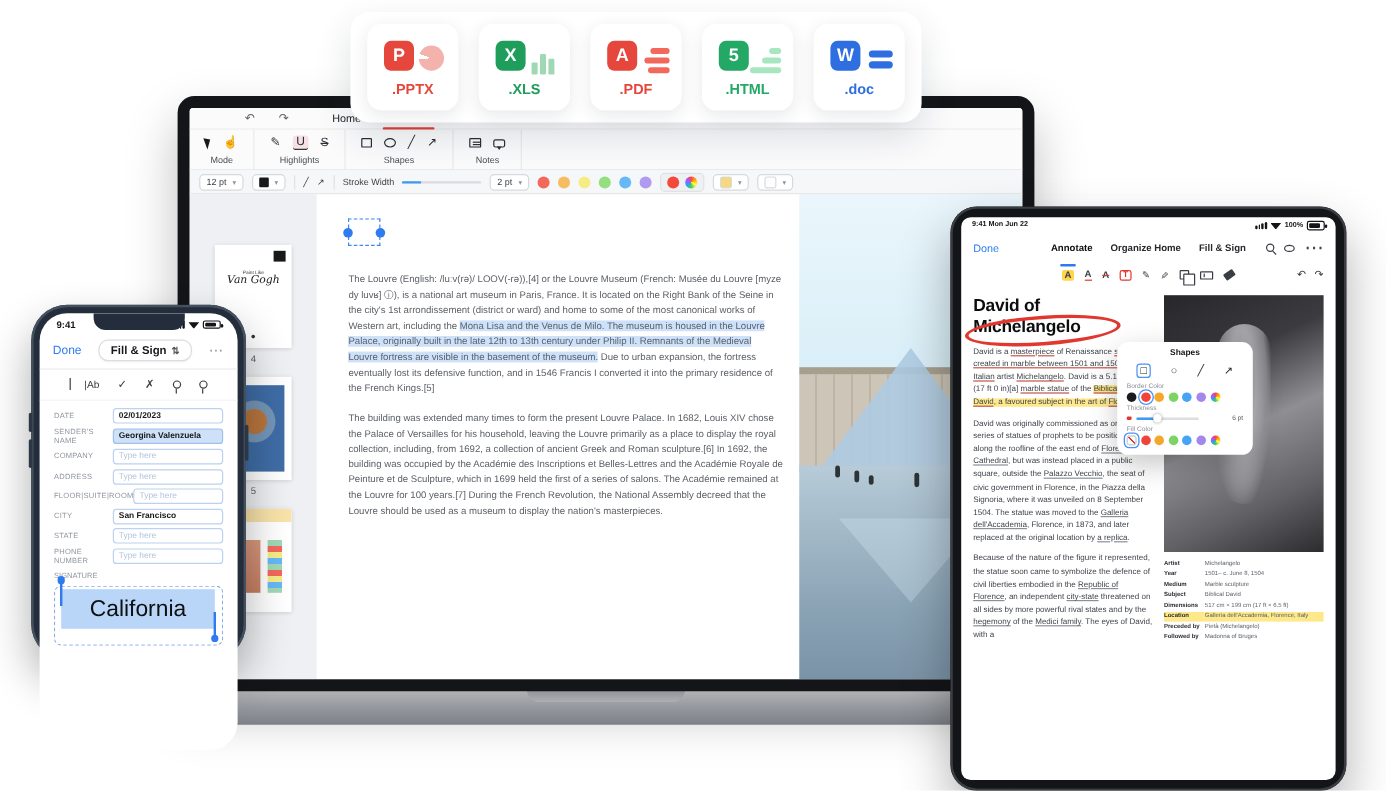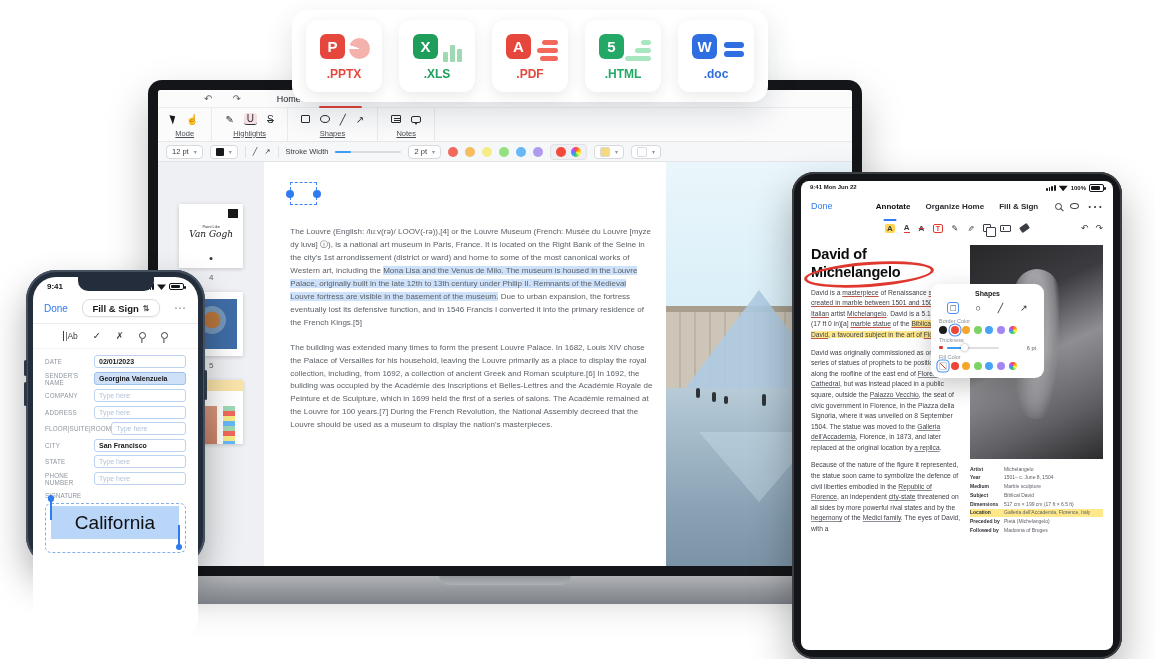--- a/index.html
+++ b/index.html
@@ -38,21 +38,21 @@
     background:#fbfbfc;font-size:9px;color:#202124;}
   .tr-ic{font-size:10px;color:#5f6368;}
   .tab{position:relative;}
   .tab.red{color:#e2403a;font-weight:700;}
   .tab.red::after{content:"";position:absolute;left:-2px;right:-2px;bottom:-4px;height:2px;background:#e2403a;border-radius:2px;}
 
   .tb1{height:35px;background:#fbfbfc;border-top:1px solid #ededef;border-bottom:1px solid #e6e7e9;display:flex;}
   .tgroup{display:flex;flex-direction:column;align-items:center;justify-content:center;
     padding:0 13px;border-right:1px solid #e9eaec;}
   .ticons{display:flex;align-items:center;gap:10px;height:15px;font-size:10px;color:#2a2d33;}
-  .tlabel{font-size:7.5px;color:#4a4e55;margin-top:2px;text-decoration:underline;}
+  .tlabel{font-size:7.5px;color:#4a4e55;margin-top:2px;}
   .uSel{background:#f6e0e4;border-radius:3px;padding:0 3px;border-bottom:1.5px solid #33353a;}
   .sline{text-decoration:line-through;}
   .curs{display:inline-block;width:0;height:0;border-left:5px solid #17181a;border-top:3px solid transparent;
     border-bottom:7px solid transparent;transform:rotate(-20deg);}
   .mini{display:inline-block;}
   .sq-i{width:9px;height:8px;border:1.1px solid #2a2d33;border-radius:1px;}
   .ci-i{width:10px;height:8px;border:1.1px solid #2a2d33;border-radius:50%;}
   .nb-i{width:10px;height:8px;border:1.1px solid #2a2d33;border-radius:1px;position:relative;}
   .nb-i::before{content:"";position:absolute;left:1.5px;top:2px;width:6px;height:1px;background:#2a2d33;box-shadow:0 2px 0 #2a2d33;}
   .bub-i{width:10px;height:7px;border:1.1px solid #2a2d33;border-radius:2px;position:relative;}
@@ -71,21 +71,21 @@
   .dot{width:10px;height:10px;border-radius:50%;}
   .selwrap{display:flex;align-items:center;gap:5px;background:#eef0f3;border:1px solid #e0e2e5;
     border-radius:4px;height:16px;padding:0 5px;}
   .wheel{width:10px;height:10px;border-radius:50%;
     background:conic-gradient(#f44,#fa0,#ff5,#4c5,#39f,#a5f,#f44);}
   .sqchip{width:10px;height:10px;border-radius:2px;border:1px solid #d8dadd;}
 
   .lapbody{flex:1;display:flex;min-height:0;}
   .sidebar{width:110px;background:#eef0f3;padding-top:42px;display:flex;flex-direction:column;align-items:center;}
   .thumbwrap{display:flex;flex-direction:column;align-items:center;position:relative;}
-  .thumb{width:64px;height:64px;background:#fff;box-shadow:0 1px 4px rgba(0,0,0,.18);position:relative;overflow:hidden;}
+  .thumb{width:64px;height:86px;background:#fff;box-shadow:0 1px 4px rgba(0,0,0,.18);position:relative;overflow:hidden;}
   .pgnum{font-size:8px;color:#5f6368;margin:5px 0 10px;}
   .vgcorner{position:absolute;right:5px;top:5px;width:10px;height:9px;background:#17181a;}
   .vgsub{margin-top:20px;text-align:center;font-size:4px;color:#333;}
   .vgtitle{text-align:center;font-family:"DejaVu Serif",serif;font-style:italic;font-size:9px;color:#17181a;}
   .vgdot{position:absolute;bottom:8px;left:50%;transform:translateX(-50%);width:3px;height:3px;background:#333;border-radius:50%;}
   .paint5{position:absolute;inset:7px 6px;background:
     radial-gradient(circle at 52% 42%,#b9763d 0 20%,#7596b8 22% 34%,#3f6da6 36% 100%);}
   .t6band{position:absolute;left:0;top:0;right:0;height:11px;background:#f9e3a9;}
   .t6img{position:absolute;left:8px;top:26px;width:30px;height:44px;background:linear-gradient(#d9987e,#c77f63);}
   .t6strip{position:absolute;right:8px;top:26px;width:12px;height:44px;background:
@@ -113,21 +113,21 @@
     border-left:78px solid transparent;border-right:78px solid transparent;
     border-bottom:104px solid rgba(173,203,226,.88);}
   .ground{position:absolute;left:0;right:0;bottom:0;height:178px;
     background:linear-gradient(#b7cbd8,#88a1b3 70%,#7b93a6);}
   .refl{position:absolute;left:50%;transform:translateX(-50%);bottom:64px;width:0;height:0;
     border-left:60px solid transparent;border-right:60px solid transparent;
     border-top:70px solid rgba(210,228,240,.35);}
   .person{position:absolute;width:4px;height:10px;background:#2e3338;border-radius:2px;}
 
   
-  .phone{left:26px;top:270px;width:179px;height:296px;z-index:40;}
+  .phone{left:26px;top:254px;width:179px;height:296px;z-index:40;}
   .phbez{width:100%;height:100%;background:#232d3b;border-radius:30px;padding:7px;
     box-shadow:0 18px 36px rgba(0,0,0,.32),inset 0 0 0 2px #45505f;position:relative;}
   .sidebtn{position:absolute;background:#2c3746;width:3px;border-radius:2px;}
   .phscreen{background:#fff;border-radius:23px;height:364px;overflow:hidden;position:relative;}
   .notch{position:absolute;top:0;left:50%;transform:translateX(-50%);width:76px;height:14px;
     background:#232d3b;border-radius:0 0 10px 10px;z-index:3;}
   .phstatus{display:flex;justify-content:space-between;padding:5px 14px 0;font-size:8px;font-weight:700;color:#141518;}
   .sticons{display:flex;align-items:center;gap:3px;}
   .sig4{display:flex;align-items:flex-end;gap:1px;}
   .sig4 i{display:block;width:1.6px;background:#141518;border-radius:1px;}
@@ -137,21 +137,21 @@
   .batt::after{content:"";position:absolute;right:-2.5px;top:2px;width:1.5px;height:3px;background:#141518;border-radius:1px;}
   .phnav{display:flex;align-items:center;justify-content:space-between;padding:8px 11px 6px;}
   .phdone{font-size:10px;color:#2e7bf0;}
   .pill{border:1px solid #d9dce1;border-radius:8px;padding:2.5px 9px;font-size:9.5px;font-weight:700;
     color:#17181a;display:flex;align-items:center;gap:4px;box-shadow:0 1px 2px rgba(0,0,0,.05);}
   .updn{font-size:8px;color:#555;}
   .phmore{color:#8a9097;font-size:12px;letter-spacing:1px;}
   .phdiv{border-top:1px solid #ececee;}
   .phtools{display:flex;justify-content:center;align-items:center;gap:15px;padding:6px 0 7px;
     font-size:9.5px;color:#3c4043;border-bottom:1px solid #f2f3f4;}
-  .abtool{font-size:8.5px;border-left:1px solid #3c4043;padding-left:1px;}
+  .abtool{font-size:8.5px;border-left:1px solid #3c4043;padding-left:11px;}
   .pin{width:7px;height:7px;border:1.2px solid #3c4043;border-radius:50%;position:relative;display:inline-block;}
   .pin::after{content:"";position:absolute;left:50%;top:6px;width:1.2px;height:4px;background:#3c4043;transform:translateX(-50%);}
   .phform{padding:6px 12px 0;position:relative;}
   .frow{display:flex;align-items:center;margin-bottom:3.5px;}
   .flabel{flex:1;font-size:6.3px;color:#8e959e;letter-spacing:.2px;}
   .finput{width:92px;height:13px;border:1px solid #bcd2f0;border-radius:3px;background:#fff;
     display:flex;align-items:center;padding:0 4px;font-size:7px;}
   .filled{font-weight:700;color:#17181a;}
   .phold{color:#b3c3da;}
   .selinput{background:#cfe1f8;border-color:#9fc0ea;}

